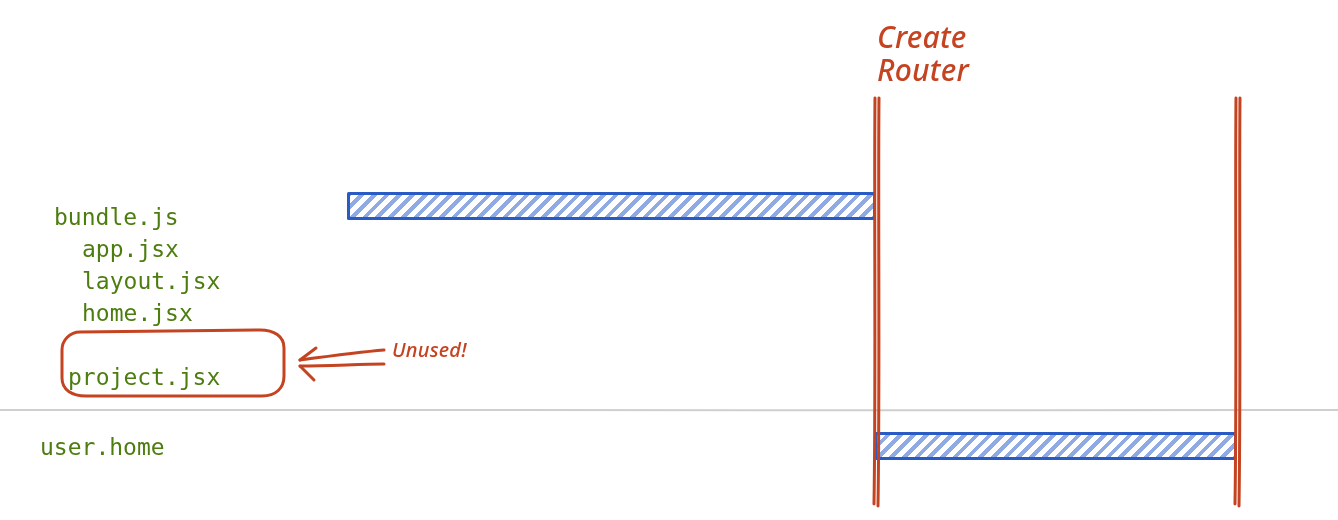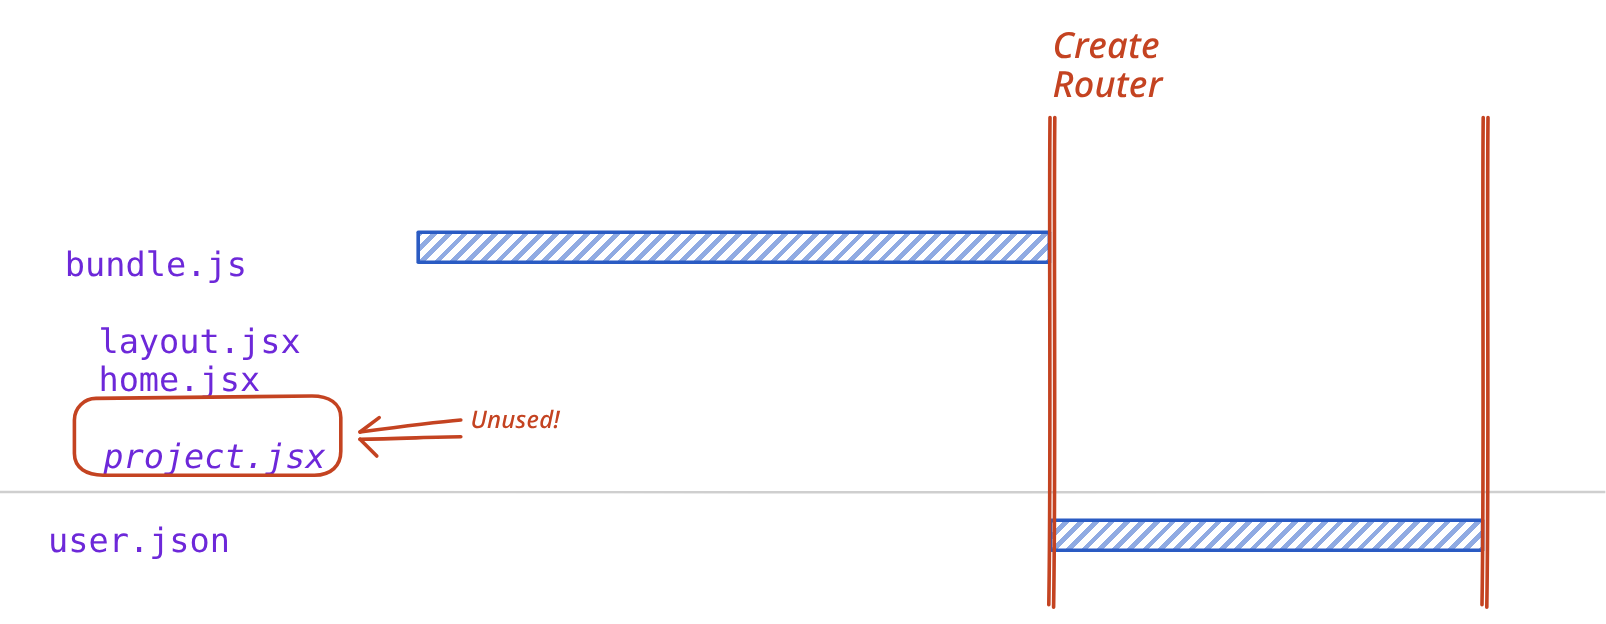--- a/index.html
+++ b/index.html
@@ -26,22 +26,22 @@
   }
   .handwritten {
     font-family: -apple-system, "Segoe UI", system-ui, sans-serif;
     font-weight: 500;
     color: #C44321;
     font-style: italic;
     letter-spacing: 0.2px;
   }
   .file-label {
     position: absolute;
-    font-size: 28px;
-    color: #6d28d9;
+    font-size: 23px;
+    color: #4d7c0f;
     white-space: nowrap;
     font-family: ui-monospace, "SFMono-Regular", "Menlo", "Consolas", monospace;
   }
   .header-label {
     position: absolute;
     font-size: 30px;
     line-height: 1.1;
     white-space: nowrap;
   }
   .annotation {
@@ -89,29 +89,30 @@
 <div class="stage">
 
   <div class="header-label handwritten" style="left:877px; top:20px;">
     <span>Create</span><br>
     <span>Router</span>
   </div>
 
 
   <div class="file-label" style="left:54px; top:204px;"><span>bundle.js</span></div>
 
+  <div class="file-label indent1" style="left:54px; top:236px;"><span>app.jsx</span></div>
 
   <div class="file-label indent1" style="left:54px; top:268px;"><span>layout.jsx</span></div>
 
   <div class="file-label indent1" style="left:54px; top:300px;"><span>home.jsx</span></div>
 
 
-  <div class="file-label indent1" style="left:58px; top:364px;font-style:italic;"><span>project.jsx</span></div>
+  <div class="file-label indent1" style="left:40px; top:364px;"><span>project.jsx</span></div>
 
-  <div class="file-label" style="left:40px; top:434px;"><span>user.json</span></div>
+  <div class="file-label" style="left:40px; top:434px;"><span>user.home</span></div>
 
   <div class="annotation handwritten" style="left:392px; top:336px;">
     <span>Unused!</span>
   </div>
 
   <div class="bar" style="left:348px; top:193px; width:527px;">
     <span class="cap-l"></span>
       <span class="cap-r"></span>
   </div>
 

